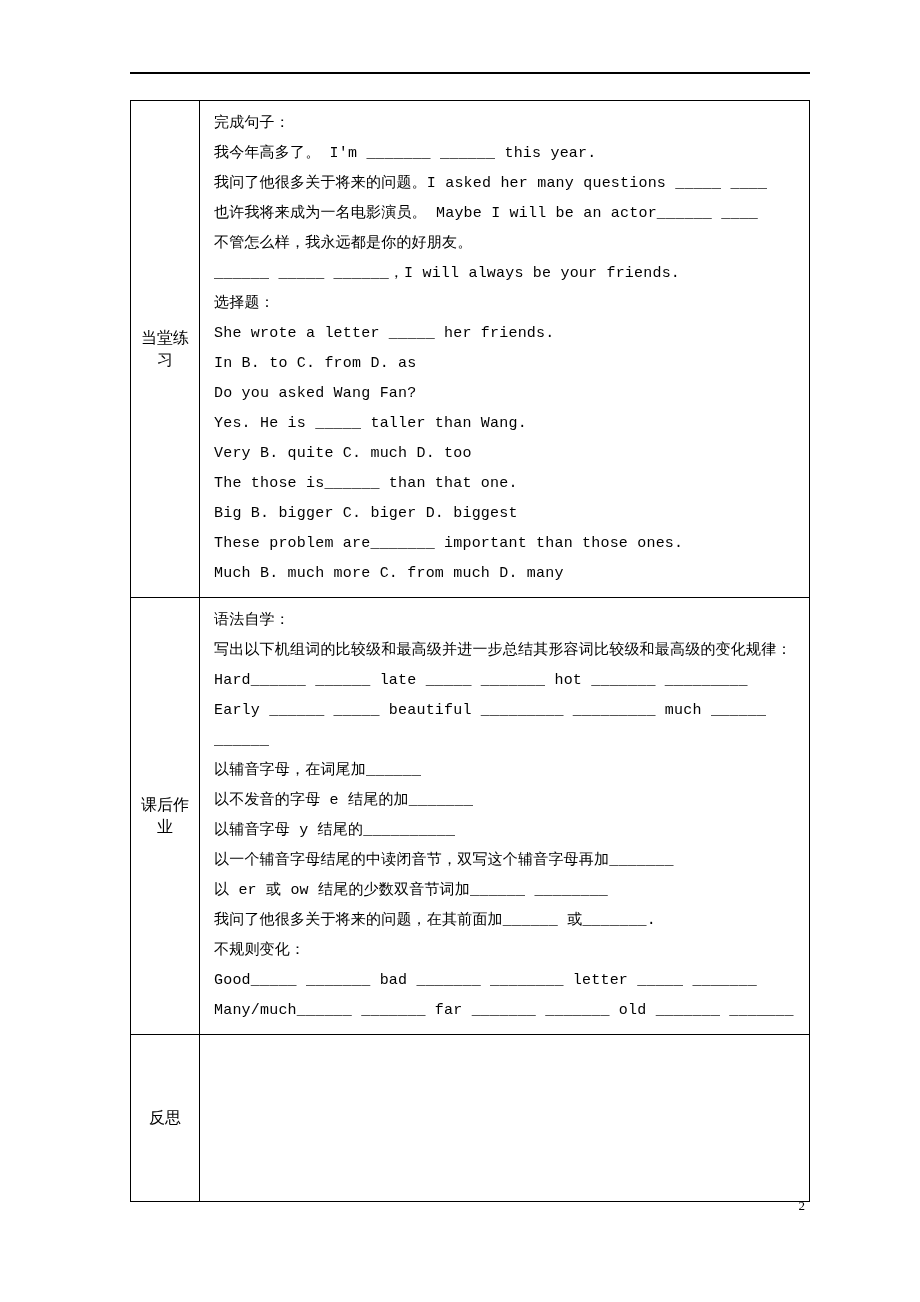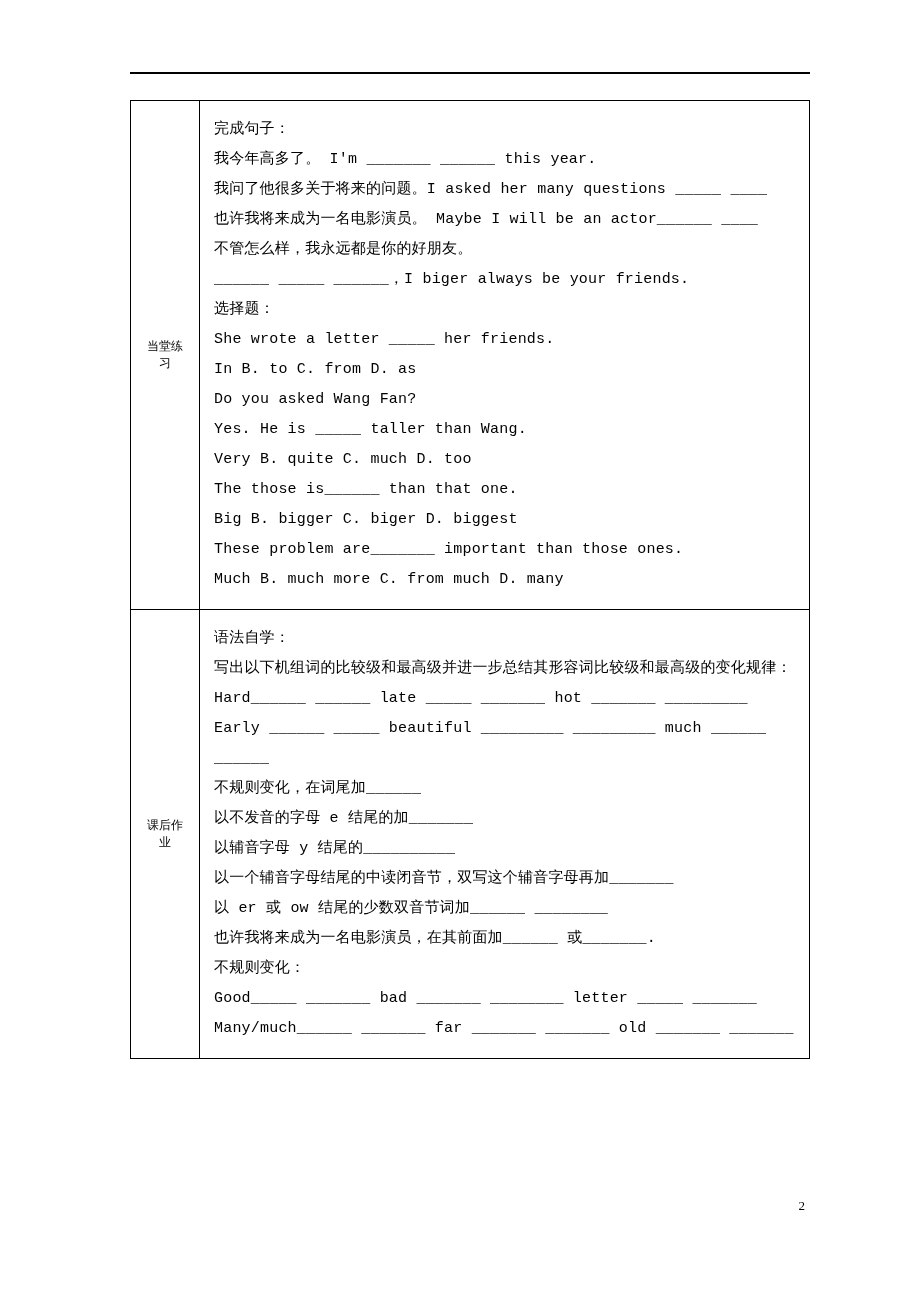--- a/index.html
+++ b/index.html
@@ -29,26 +29,26 @@
     width: 100%;
     border: 1.5px solid #000;
   }
   .main-table td {
     border: 1px solid #000;
     vertical-align: middle;
   }
   .label-cell {
     width: 60px;
     text-align: center;
-    font-size: 12px;
+    font-size: 16px;
     line-height: 1.4;
     padding: 6px 4px;
   }
   .content-cell {
-    padding: 14px 14px;
+    padding: 8px 14px;
     font-size: 15px;
     line-height: 2.0;
     vertical-align: top;
   }
   .empty-cell {
     height: 150px;
   }
   .page-num {
     position: absolute;
     bottom: 88px;
@@ -72,21 +72,21 @@
         <tr>
       <td class="label-cell">
         <span>当堂练<br>习</span>
       </td>
       <td class="content-cell">
         <div class="mono-line">完成句子：</div>
         <div class="mono-line">我今年高多了。 I'm _______ ______ this year.</div>
         <div class="mono-line">我问了他很多关于将来的问题。I asked her many questions _____  ____</div>
         <div class="mono-line">也许我将来成为一名电影演员。  Maybe I will be an actor______  ____</div>
         <div class="mono-line">不管怎么样，我永远都是你的好朋友。</div>
-        <div class="mono-line">______  _____ ______，I biger always be your friends.</div>
+        <div class="mono-line">______  _____ ______，I will always be your friends.</div>
         <div class="mono-line">选择题：</div>
         <div class="mono-line">She wrote a letter _____ her friends.</div>
         <div class="mono-line">In    B. to   C. from   D. as</div>
         <div class="mono-line">Do you asked Wang Fan?</div>
         <div class="mono-line">Yes. He is _____ taller than Wang.</div>
         <div class="mono-line">Very   B. quite   C. much   D. too</div>
         <div class="mono-line">The those is______ than that one.</div>
         <div class="mono-line">Big    B. bigger   C. biger    D. biggest</div>
         <div class="mono-line">These problem are_______ important than those ones.</div>
         <div class="mono-line">Much   B. much more   C. from much    D. many</div>
@@ -94,28 +94,34 @@
     </tr>
     <tr>
       <td class="label-cell">
         <span>课后作<br>业</span>
       </td>
       <td class="content-cell">
         <div class="mono-line">语法自学：</div>
         <div class="mono-line">写出以下机组词的比较级和最高级并进一步总结其形容词比较级和最高级的变化规律：</div>
         <div class="mono-line">Hard______ ______    late _____ _______     hot _______ _________</div>
         <div class="mono-line">Early ______ _____    beautiful _________ _________ much ______ ______</div>
-        <div class="mono-line">不规则变化，在词尾加______</div>
+        <div class="mono-line">以辅音字母，在词尾加______</div>
         <div class="mono-line">以不发音的字母 e 结尾的加_______</div>
         <div class="mono-line">以辅音字母 y 结尾的__________</div>
         <div class="mono-line">以一个辅音字母结尾的中读闭音节，双写这个辅音字母再加_______</div>
         <div class="mono-line">以 er 或 ow 结尾的少数双音节词加______ ________</div>
-        <div class="mono-line">也许我将来成为一名电影演员，在其前面加______ 或_______.</div>
+        <div class="mono-line">我问了他很多关于将来的问题，在其前面加______ 或_______.</div>
         <div class="mono-line">不规则变化：</div>
         <div class="mono-line">Good_____ _______      bad _______ ________    letter _____ _______</div>
         <div class="mono-line">Many/much______ _______ far _______ _______    old _______ _______</div>
       </td>
+    </tr>
+    <tr>
+      <td class="label-cell">
+        <span>反思</span>
+      </td>
+      <td class="content-cell empty-cell"></td>
     </tr>
   </tbody>
     </table>
 
   <div class="page-num">2</div>
 </div>
 
 </body></html>

